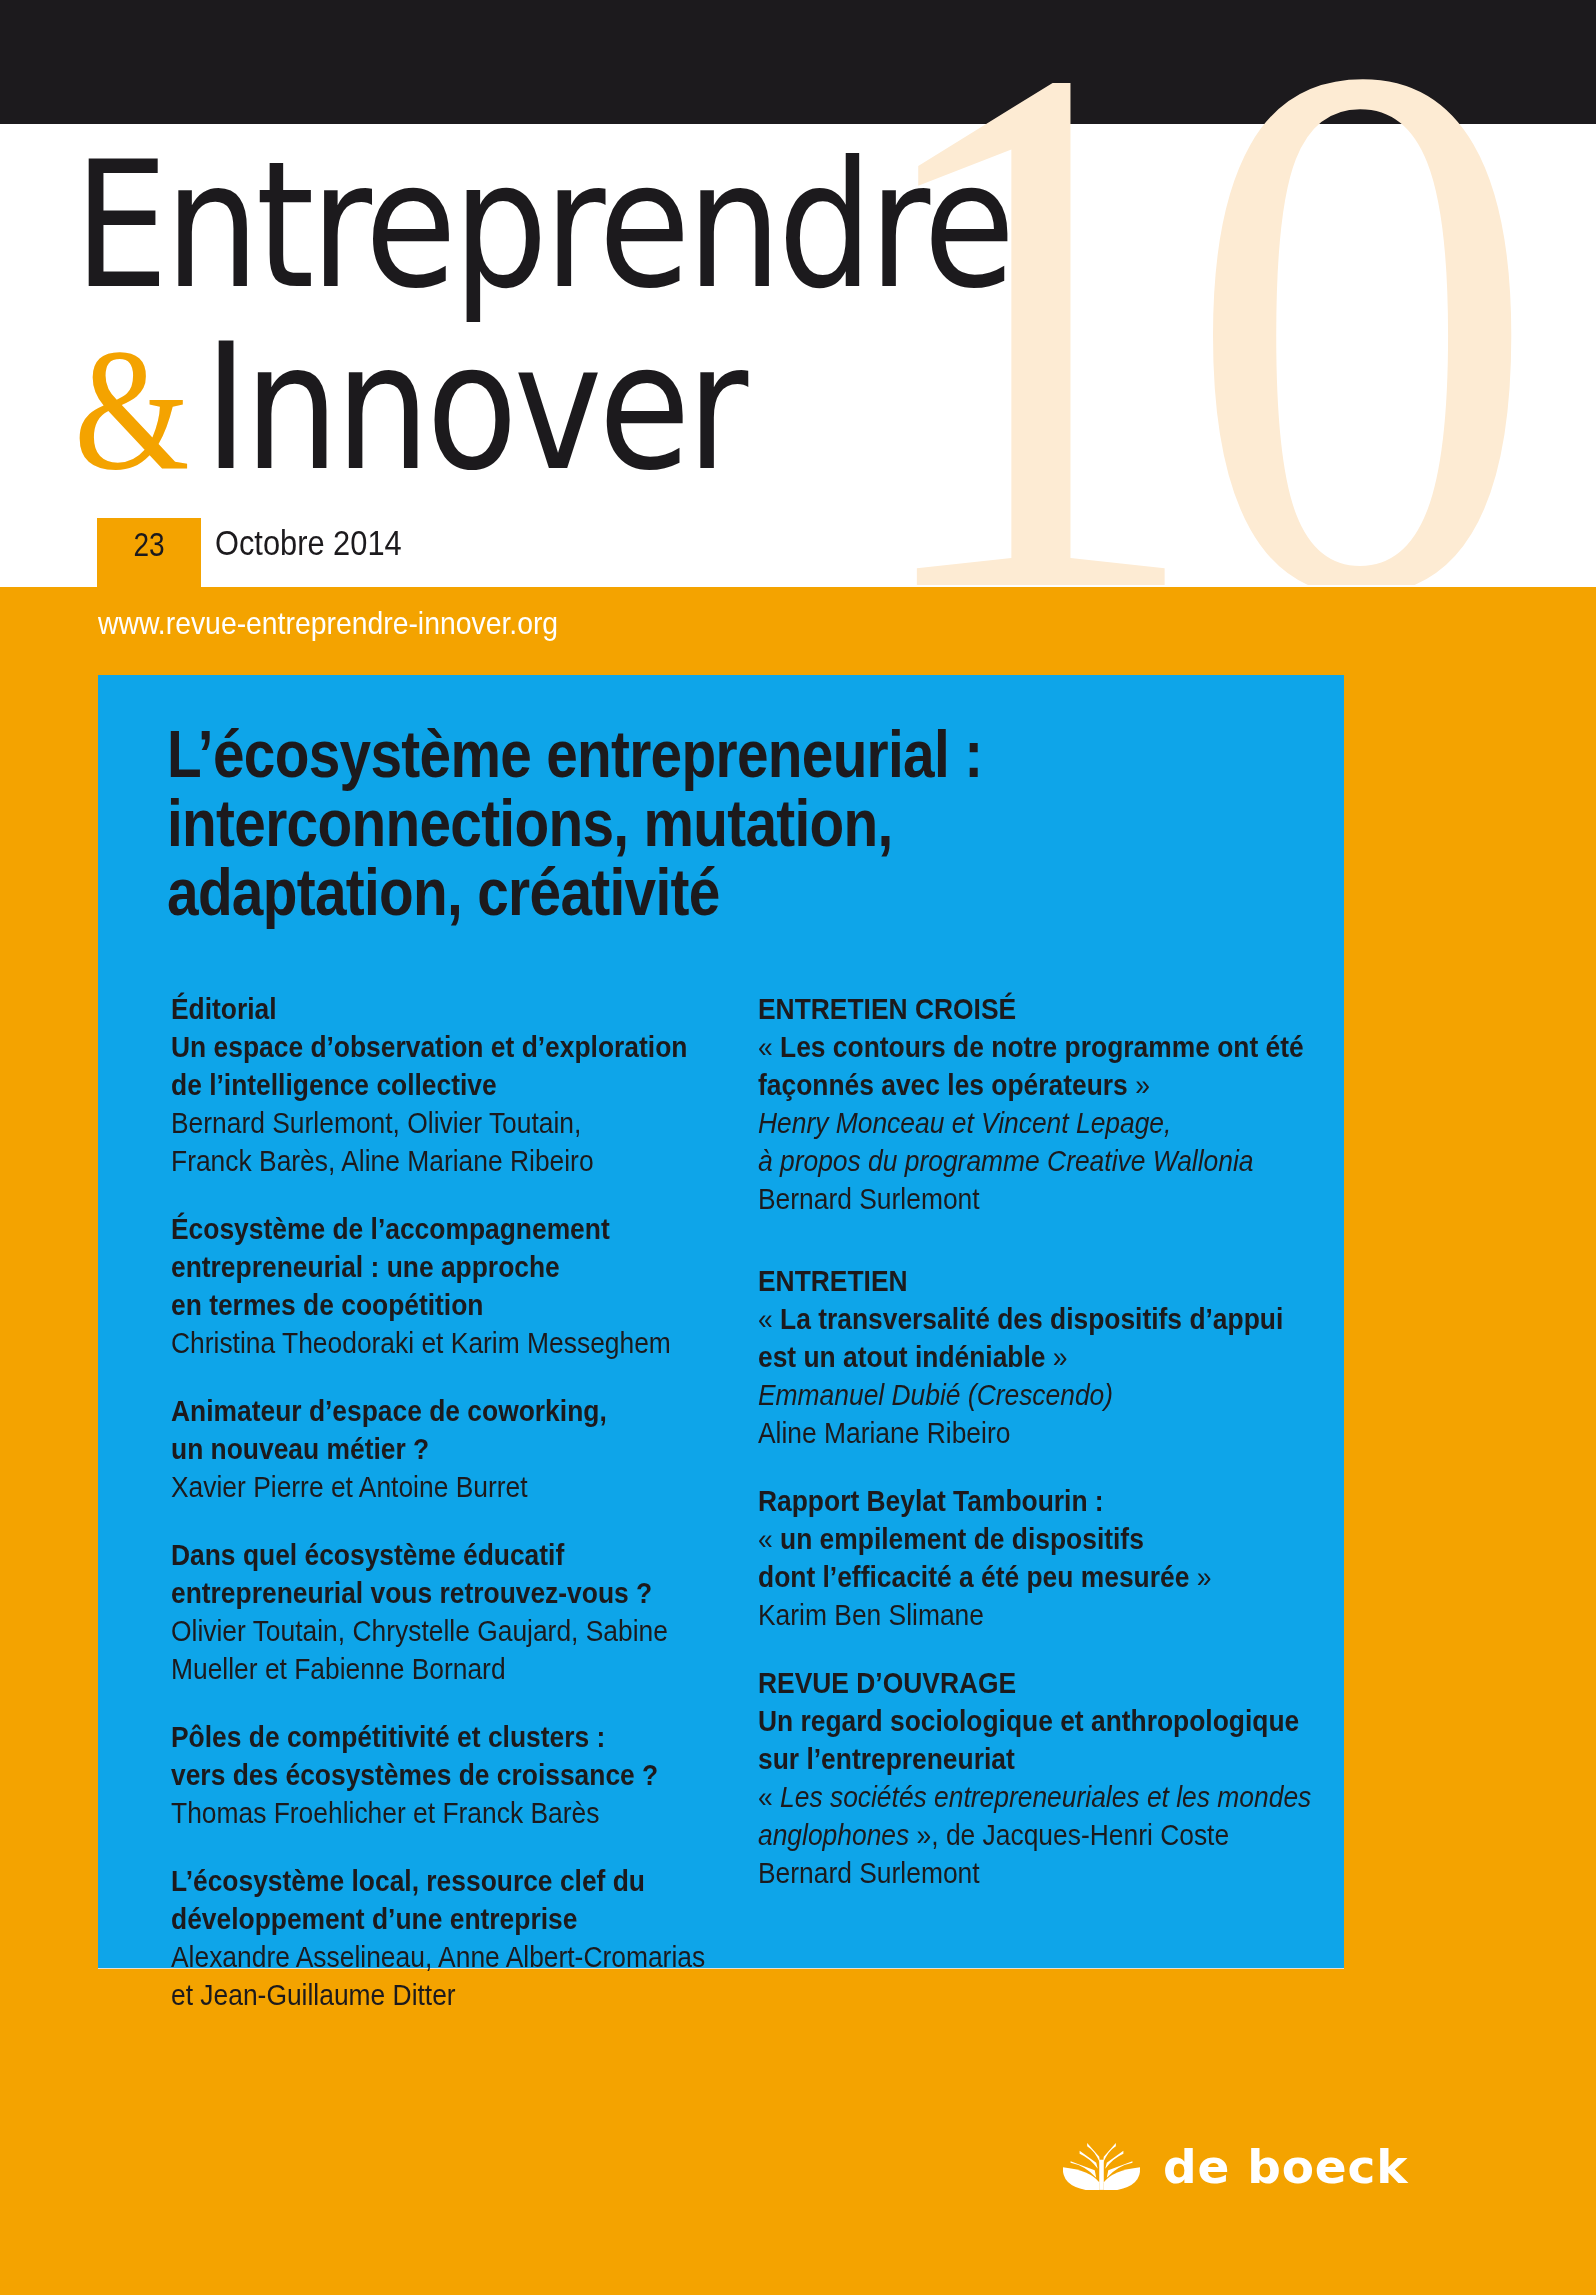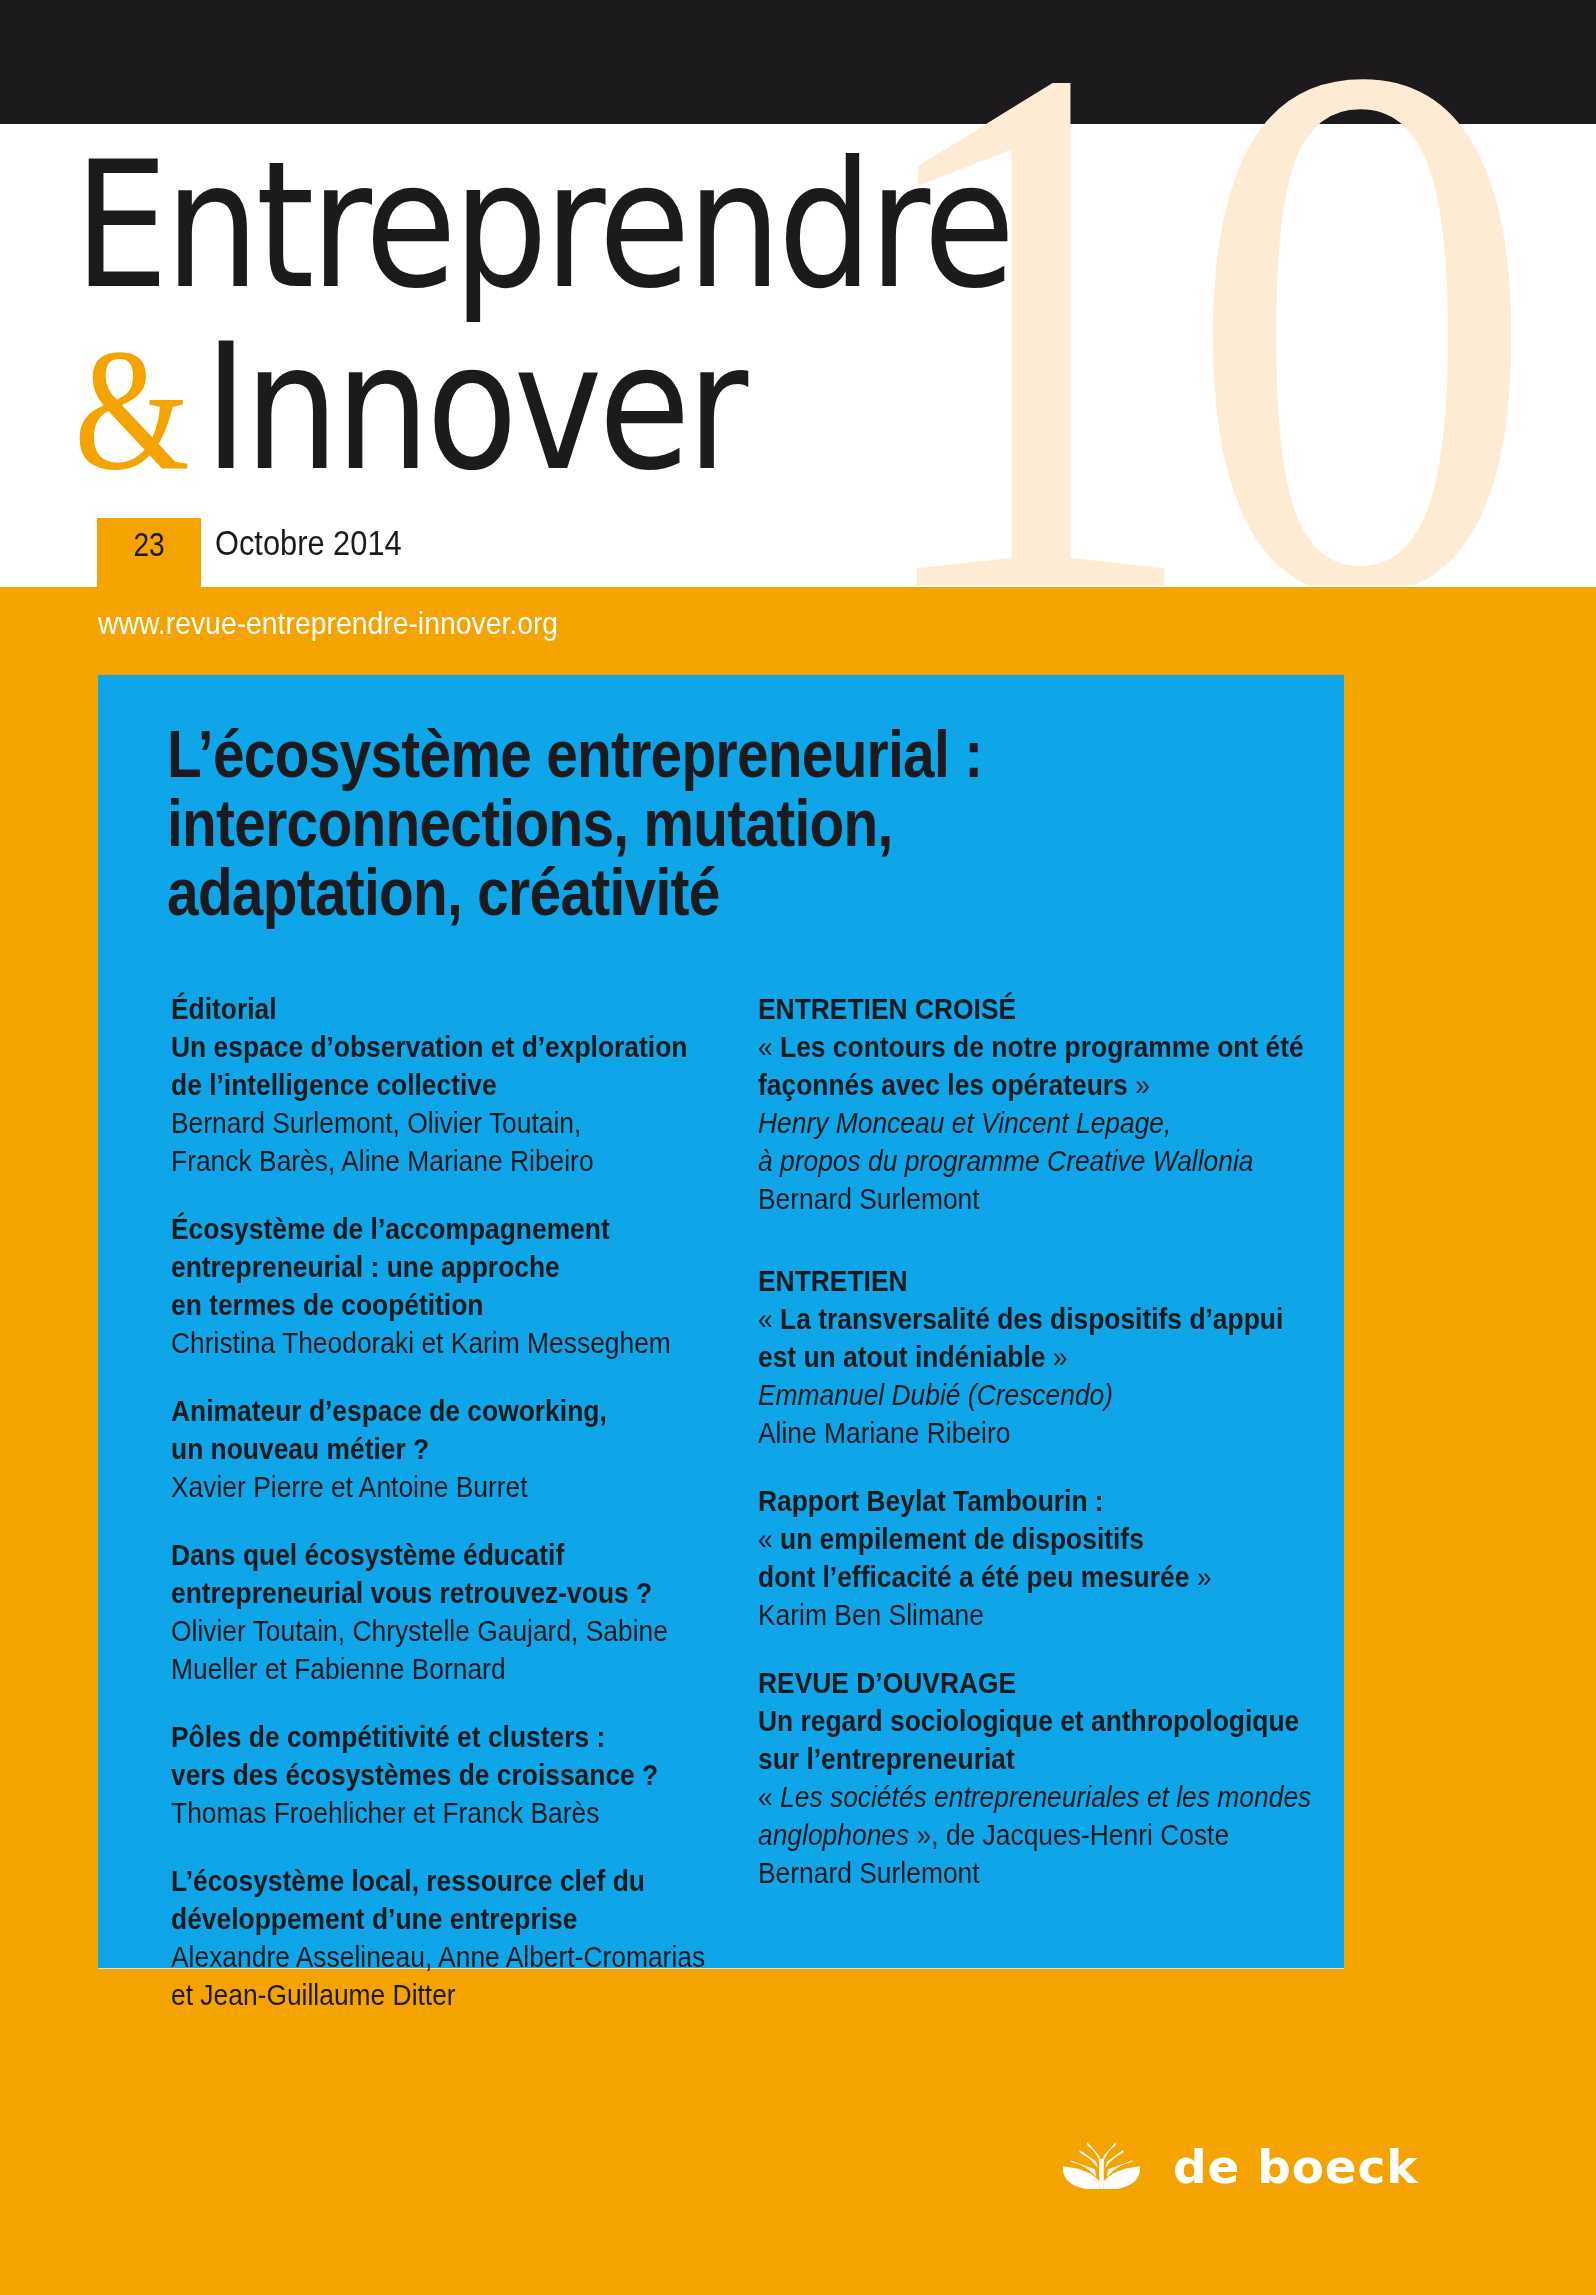--- a/index.html
+++ b/index.html
@@ -86,21 +86,21 @@
   .col .inner { transform: scaleX(0.88); transform-origin: left top; width: 660px; }
   .entry { margin-bottom: 13.5px; }
   .entry.gap-large { margin-bottom: 30px; }
   .entry .b { font-weight: 700; display: block; white-space: nowrap; }
   .entry .r { font-weight: 400; display: block; white-space: nowrap; }
   .entry .i { font-style: italic; display: block; white-space: nowrap; }
   .q { font-weight: 400; }
 
   .publisher {
     position: absolute; left: 1060px; top: 2139px; z-index: 2;
-    display: flex; gap: 30px;
+    display: flex; align-items: center; gap: 20px;
   }
   .publisher svg { width: 83px; height: 53px; }
   .publisher-name {
     color: #ffffff; font-size: 47px; font-weight: 700;
     font-family: "DejaVu Sans", "Liberation Sans", sans-serif; letter-spacing: 0.8px;
   }
 </style>
 </head>
 <body>
 

